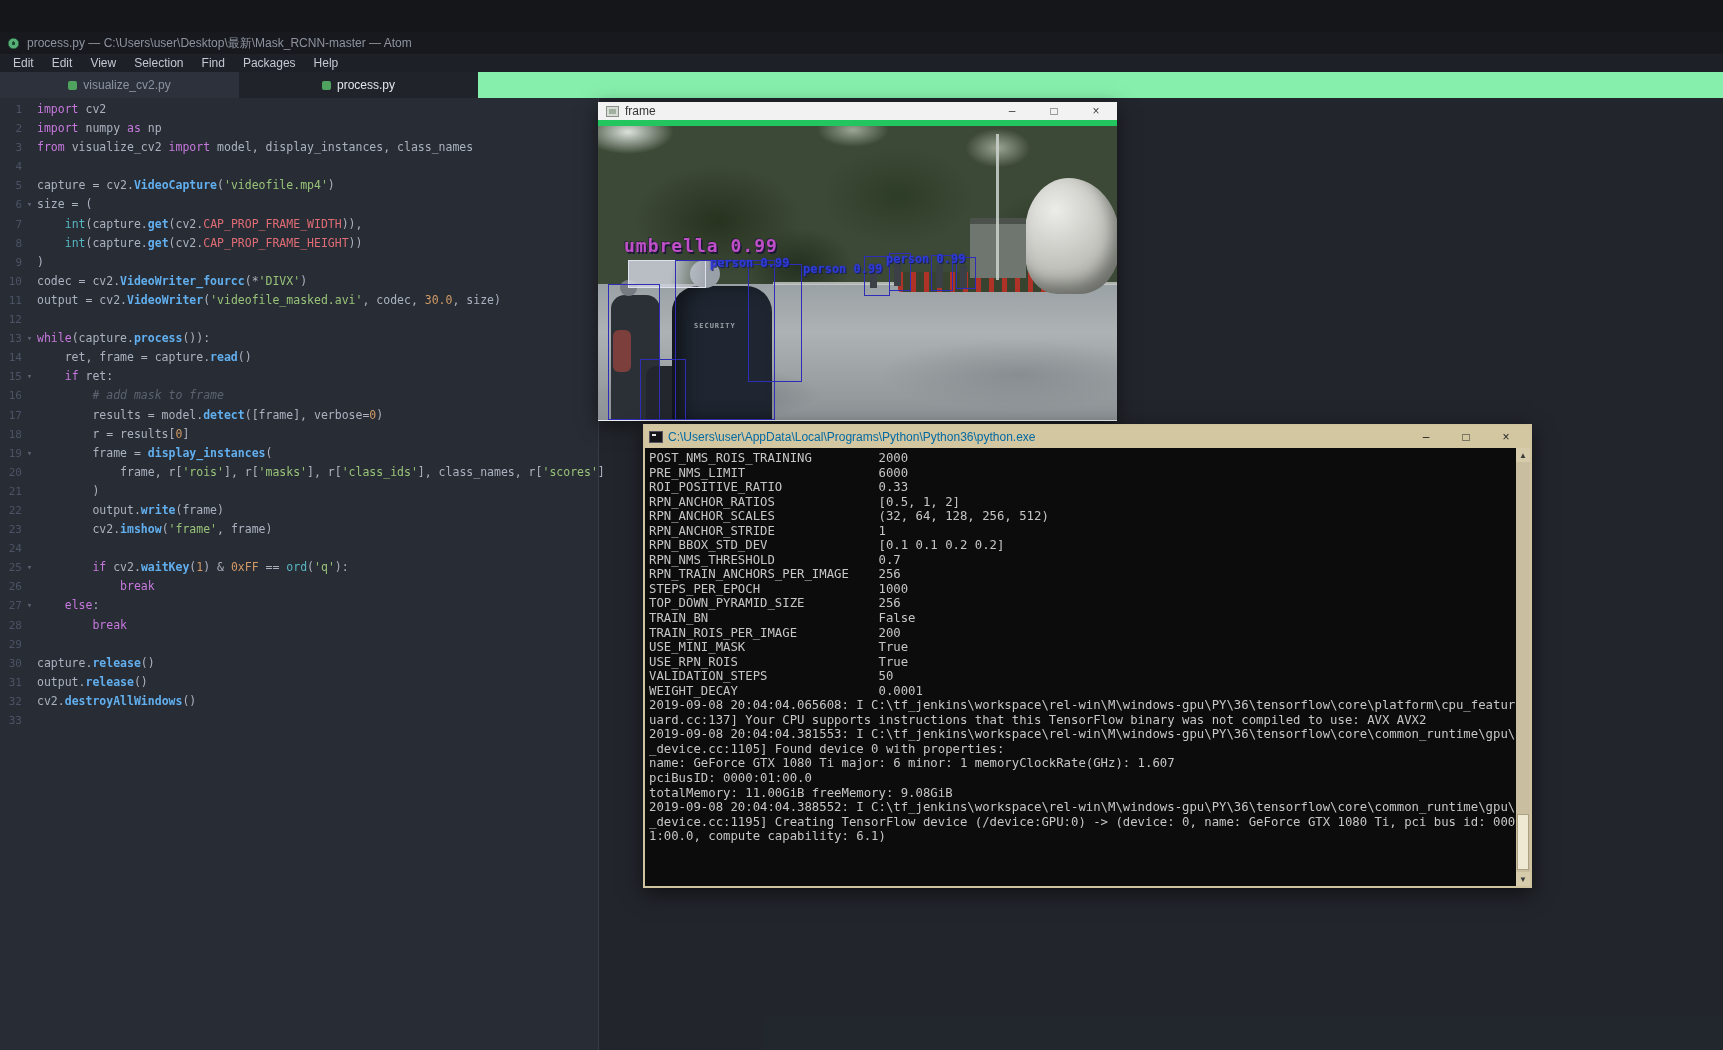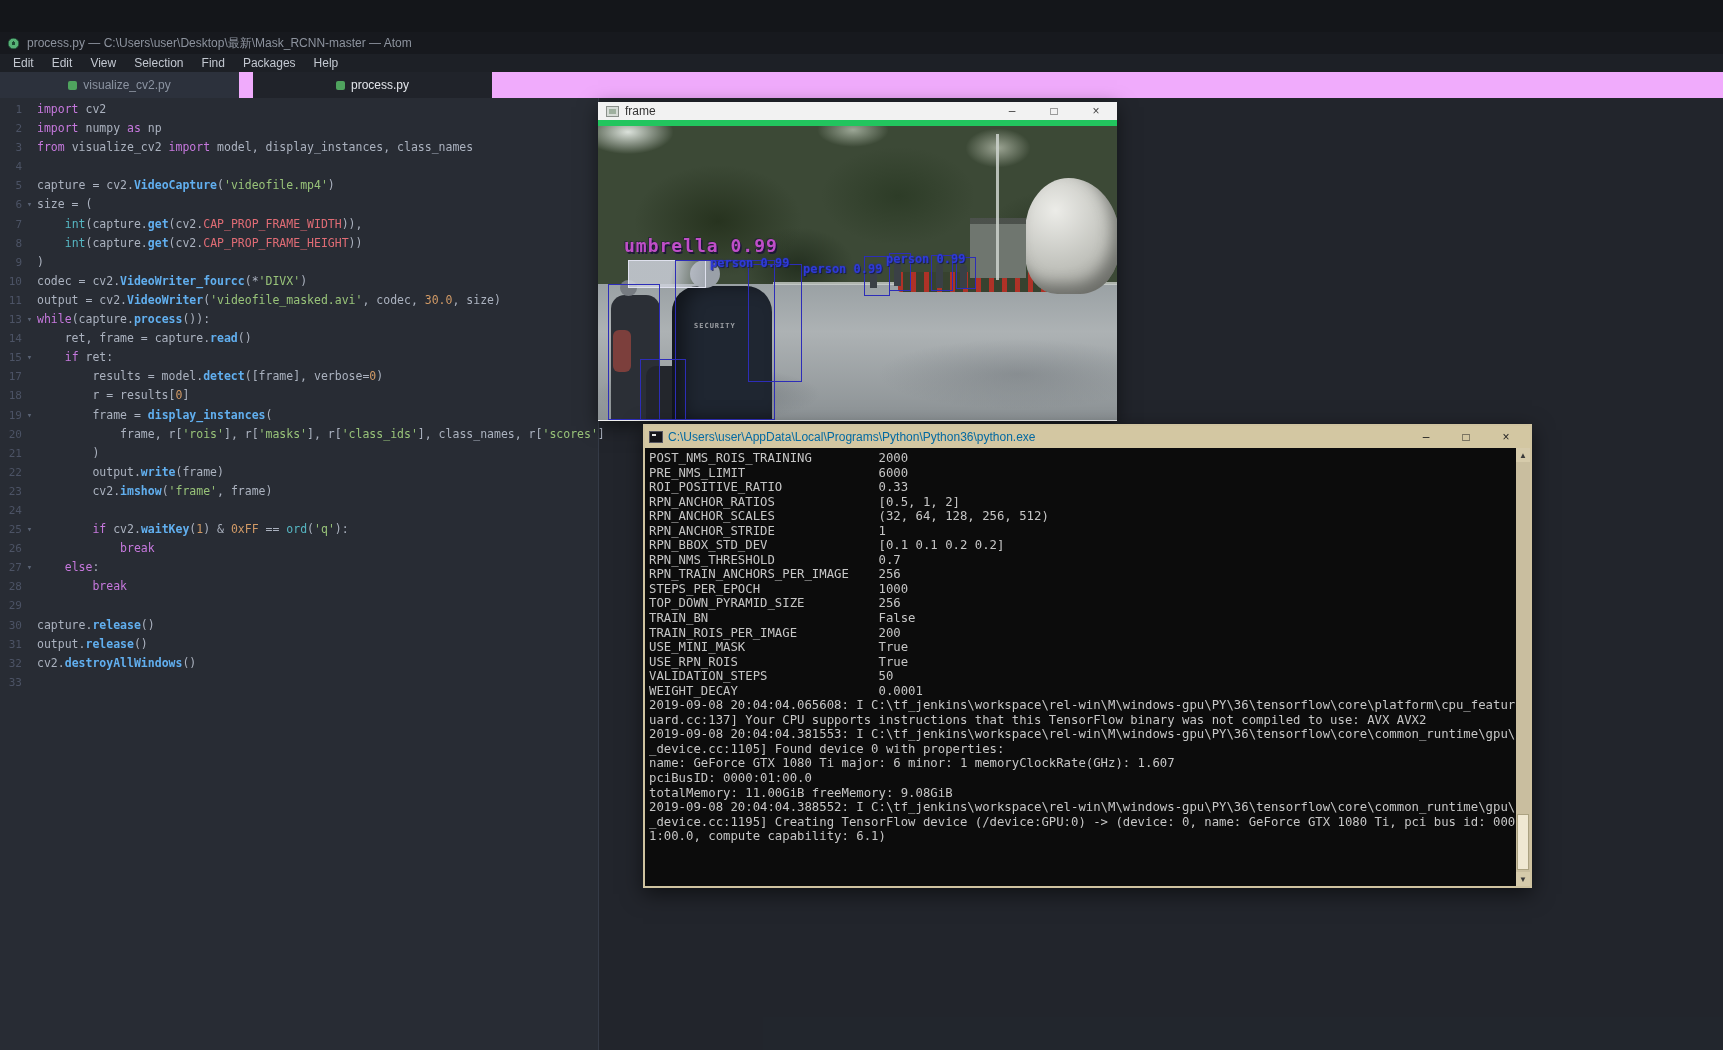--- a/index.html
+++ b/index.html
@@ -6,21 +6,21 @@
   html,body { background:#14161a; }
   .app { position:relative; width:1723px; height:1050px; background:#282c34; overflow:hidden;
          font-family:"Liberation Sans", sans-serif;margin-top:32px; }
 
   
   .titlebar { height:22px; background:#17191e; display:flex; align-items:center; padding:0 8px; gap:8px; }
   .atom-logo { width:11px; height:11px; border-radius:50%; background:radial-gradient(circle at 50% 50%, #1d4a33 0 2px, #57b176 2px 4.5px, #2c6b47 4.5px); flex:none; }
   .win-title { font-size:12px; color:#8d939e; white-space:nowrap; }
   .menubar { height:18px; background:#1d2026; display:flex; align-items:center; padding-left:4px; }
   .menu-item { padding:1px 9px; font-size:12px; color:#c3c8d1; cursor:default; }
-  .tabbar { height:26px; background:#f0abfc; display:flex;gap:14px; }
+  .tabbar { height:26px; background:#86efac; display:flex; }
   .tab { width:239px; display:flex; align-items:center; justify-content:center; gap:6px; font-size:12px; }
   .tab-inactive { background:#2c313c; color:#8b93a1; }
   .tab-active { background:#20232a; color:#e2e5ea; }
   .tab-icon { width:9px; height:9px; border-radius:2px; background:#4fa35e; flex:none; }
 
   
   .editor { position:absolute; top:66px; left:0; right:0; bottom:0; background:#282c34;
             font-family:"DejaVu Sans Mono", monospace; font-size:11.5px; line-height:19.1px; }
   .right-shade { position:absolute; top:0; left:599px; right:0; bottom:0; background:rgba(13,15,20,0.22); z-index:0; }
   .wrap-guide { position:absolute; top:0; left:598px; width:1px; bottom:0; background:#353b47; z-index:0; }
@@ -150,23 +150,25 @@
         <div class="code-line"><span class="gutter-num">2</span><span class="fold-marker"></span><span class="code-text"><span class="tk-k">import</span><span class="tk-t"> numpy </span><span class="tk-k">as</span><span class="tk-t"> np</span></span></div>
         <div class="code-line"><span class="gutter-num">3</span><span class="fold-marker"></span><span class="code-text"><span class="tk-k">from</span><span class="tk-t"> visualize_cv2 </span><span class="tk-k">import</span><span class="tk-t"> model, display_instances, class_names</span></span></div>
         <div class="code-line"><span class="gutter-num">4</span><span class="fold-marker"></span><span class="code-text"></span></div>
         <div class="code-line"><span class="gutter-num">5</span><span class="fold-marker"></span><span class="code-text"><span class="tk-t">capture = cv2.</span><span class="tk-f">VideoCapture</span><span class="tk-t">(</span><span class="tk-s">'videofile.mp4'</span><span class="tk-t">)</span></span></div>
         <div class="code-line"><span class="gutter-num">6</span><span class="fold-marker">▾</span><span class="code-text"><span class="tk-t">size = (</span></span></div>
         <div class="code-line"><span class="gutter-num">7</span><span class="fold-marker"></span><span class="code-text"><span class="tk-t">    </span><span class="tk-b">int</span><span class="tk-t">(capture.</span><span class="tk-f">get</span><span class="tk-t">(cv2.</span><span class="tk-c">CAP_PROP_FRAME_WIDTH</span><span class="tk-t">)),</span></span></div>
         <div class="code-line"><span class="gutter-num">8</span><span class="fold-marker"></span><span class="code-text"><span class="tk-t">    </span><span class="tk-b">int</span><span class="tk-t">(capture.</span><span class="tk-f">get</span><span class="tk-t">(cv2.</span><span class="tk-c">CAP_PROP_FRAME_HEIGHT</span><span class="tk-t">))</span></span></div>
         <div class="code-line"><span class="gutter-num">9</span><span class="fold-marker"></span><span class="code-text"><span class="tk-t">)</span></span></div>
         <div class="code-line"><span class="gutter-num">10</span><span class="fold-marker"></span><span class="code-text"><span class="tk-t">codec = cv2.</span><span class="tk-f">VideoWriter_fourcc</span><span class="tk-t">(*</span><span class="tk-s">'DIVX'</span><span class="tk-t">)</span></span></div>
         <div class="code-line"><span class="gutter-num">11</span><span class="fold-marker"></span><span class="code-text"><span class="tk-t">output = cv2.</span><span class="tk-f">VideoWriter</span><span class="tk-t">(</span><span class="tk-s">'videofile_masked.avi'</span><span class="tk-t">, codec, </span><span class="tk-n">30.0</span><span class="tk-t">, size)</span></span></div>
+        <div class="code-line"><span class="gutter-num">12</span><span class="fold-marker"></span><span class="code-text"></span></div>
         <div class="code-line"><span class="gutter-num">13</span><span class="fold-marker">▾</span><span class="code-text"><span class="tk-k">while</span><span class="tk-t">(capture.</span><span class="tk-f">process</span><span class="tk-t">()):</span></span></div>
         <div class="code-line"><span class="gutter-num">14</span><span class="fold-marker"></span><span class="code-text"><span class="tk-t">    ret, frame = capture.</span><span class="tk-f">read</span><span class="tk-t">()</span></span></div>
         <div class="code-line"><span class="gutter-num">15</span><span class="fold-marker">▾</span><span class="code-text"><span class="tk-t">    </span><span class="tk-k">if</span><span class="tk-t"> ret:</span></span></div>
+        <div class="code-line"><span class="gutter-num">16</span><span class="fold-marker"></span><span class="code-text"><span class="tk-t">        </span><span class="tk-m"># add mask to frame</span></span></div>
         <div class="code-line"><span class="gutter-num">17</span><span class="fold-marker"></span><span class="code-text"><span class="tk-t">        results = model.</span><span class="tk-f">detect</span><span class="tk-t">([frame], verbose=</span><span class="tk-n">0</span><span class="tk-t">)</span></span></div>
         <div class="code-line"><span class="gutter-num">18</span><span class="fold-marker"></span><span class="code-text"><span class="tk-t">        r = results[</span><span class="tk-n">0</span><span class="tk-t">]</span></span></div>
         <div class="code-line"><span class="gutter-num">19</span><span class="fold-marker">▾</span><span class="code-text"><span class="tk-t">        frame = </span><span class="tk-f">display_instances</span><span class="tk-t">(</span></span></div>
         <div class="code-line"><span class="gutter-num">20</span><span class="fold-marker"></span><span class="code-text"><span class="tk-t">            frame, r[</span><span class="tk-s">'rois'</span><span class="tk-t">], r[</span><span class="tk-s">'masks'</span><span class="tk-t">], r[</span><span class="tk-s">'class_ids'</span><span class="tk-t">], class_names, r[</span><span class="tk-s">'scores'</span><span class="tk-t">]</span></span></div>
         <div class="code-line"><span class="gutter-num">21</span><span class="fold-marker"></span><span class="code-text"><span class="tk-t">        )</span></span></div>
         <div class="code-line"><span class="gutter-num">22</span><span class="fold-marker"></span><span class="code-text"><span class="tk-t">        output.</span><span class="tk-f">write</span><span class="tk-t">(frame)</span></span></div>
         <div class="code-line"><span class="gutter-num">23</span><span class="fold-marker"></span><span class="code-text"><span class="tk-t">        cv2.</span><span class="tk-f">imshow</span><span class="tk-t">(</span><span class="tk-s">'frame'</span><span class="tk-t">, frame)</span></span></div>
         <div class="code-line"><span class="gutter-num">24</span><span class="fold-marker"></span><span class="code-text"></span></div>
         <div class="code-line"><span class="gutter-num">25</span><span class="fold-marker">▾</span><span class="code-text"><span class="tk-t">        </span><span class="tk-k">if</span><span class="tk-t"> cv2.</span><span class="tk-f">waitKey</span><span class="tk-t">(</span><span class="tk-n">1</span><span class="tk-t">) &amp; </span><span class="tk-n">0xFF</span><span class="tk-t"> == </span><span class="tk-b">ord</span><span class="tk-t">(</span><span class="tk-s">'q'</span><span class="tk-t">):</span></span></div>
         <div class="code-line"><span class="gutter-num">26</span><span class="fold-marker"></span><span class="code-text"><span class="tk-t">            </span><span class="tk-k">break</span></span></div>

